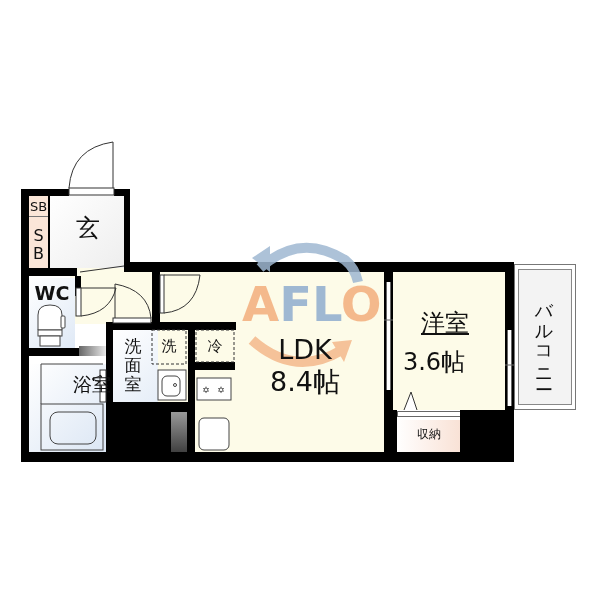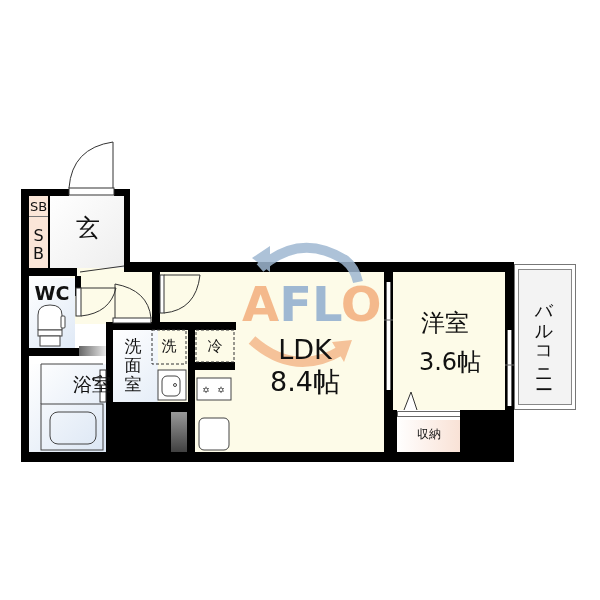--- a/index.html
+++ b/index.html
@@ -170,16 +170,16 @@
 <div class="lbl" style="left:68px;top:216px;width:40px;font-size:24px;">玄</div>
 <div class="lbl" style="left:30px;top:284px;width:44px;font-size:19px;font-weight:bold;">WC</div>
 <div class="lbl" style="left:42px;top:375px;width:60px;font-size:19px;margin-left:20px;">浴室</div>
 <div class="lbl" style="left:114px;top:338px;width:38px;font-size:17px;">洗</div>
 <div class="lbl" style="left:114px;top:357px;width:38px;font-size:17px;">面</div>
 <div class="lbl" style="left:114px;top:376px;width:38px;font-size:17px;">室</div>
 <div class="lbl" style="left:152px;top:339px;width:34px;font-size:15px;">洗</div>
 <div class="lbl" style="left:196px;top:339px;width:38px;font-size:15px;">冷</div>
 <div class="lbl" style="left:260px;top:336px;width:90px;font-size:27px;">LDK</div>
 <div class="lbl" style="left:250px;top:368px;width:110px;font-size:27px;">8.4帖</div>
-<div class="lbl" style="left:400px;top:311px;width:90px;font-size:24px;">洋室</div>
-<div class="lbl" style="left:400px;top:350px;width:100px;font-size:24px;">3.6帖</div>
+<div class="lbl" style="left:400px;top:311px;width:90px;font-size:24px;text-decoration:underline;">洋室</div>
+<div class="lbl" style="left:384px;top:350px;width:100px;font-size:24px;">3.6帖</div>
 <div class="lbl" style="left:397px;top:428px;width:64px;font-size:12px;">収納</div>
 <div class="lbl" style="left:533px;top:290px;width:22px;font-size:18px;writing-mode:vertical-rl;text-orientation:upright;line-height:22px;letter-spacing:2px;">バルコニー</div>
 
 </body></html>

